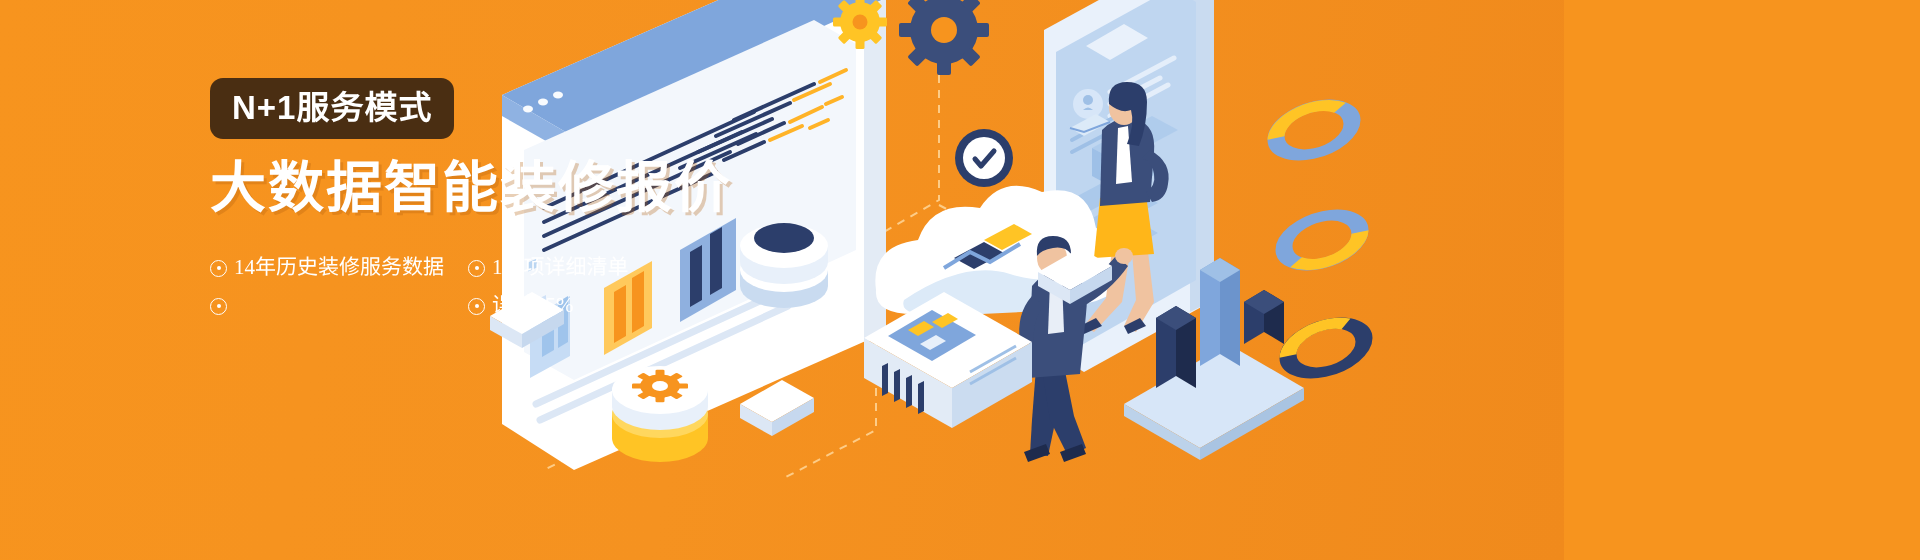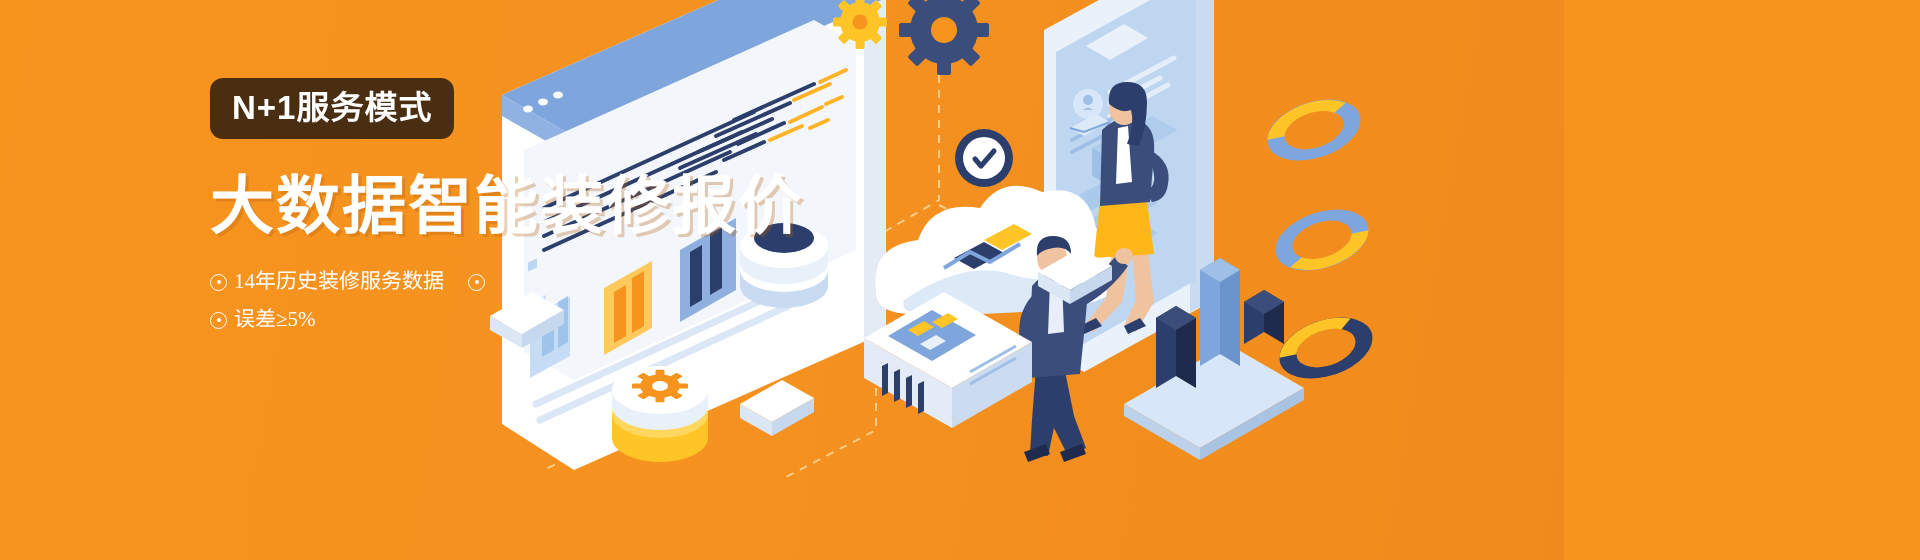--- a/index.html
+++ b/index.html
@@ -26,32 +26,32 @@
     font-size:33px;
     font-weight:bold;
     letter-spacing:1px;
     line-height:1;
     padding:13px 22px 15px 22px;
     border-radius:13px;
     white-space:nowrap;
     font-family:"Liberation Sans","DejaVu Sans",sans-serif;
   }
   .headline{
-    margin-top:35px;
+    margin-top:21px;
     color:#ffffff;
-    font-size:64px;
+    font-size:56px;
     font-weight:bold;
     line-height:1;
     letter-spacing:2px;
     white-space:nowrap;
     text-shadow:3px 3px 0 rgba(180,95,12,.30);
     font-family:"Liberation Sans","DejaVu Sans",sans-serif;
   }
   .bullets{
-    margin-top:25px;
+    margin-top:33px;
     display:grid;
     grid-template-columns:258px auto;
     grid-auto-rows:38px;
     align-items:center;
   }
   .bullet{
     color:#ffffff;
     font-size:21px;
     line-height:1.2;
     white-space:nowrap;
@@ -89,20 +89,24 @@
     <div class="headline">大数据智能装修报价</div>
 
     <div class="bullets">
 
       <div class="bullet">
         <span class="dot"></span>
         <span>14年历史装修服务数据</span>
       </div>
 
 
+      <div class="bullet">
+        <span class="dot"></span>
+        <span>102项详细清单</span>
+      </div>
 
       <div class="bullet">
         <span class="dot"></span>
       </div>
 
       <div class="bullet">
         <span class="dot"></span>
         <span>误差≥5%</span>
       </div>
 

